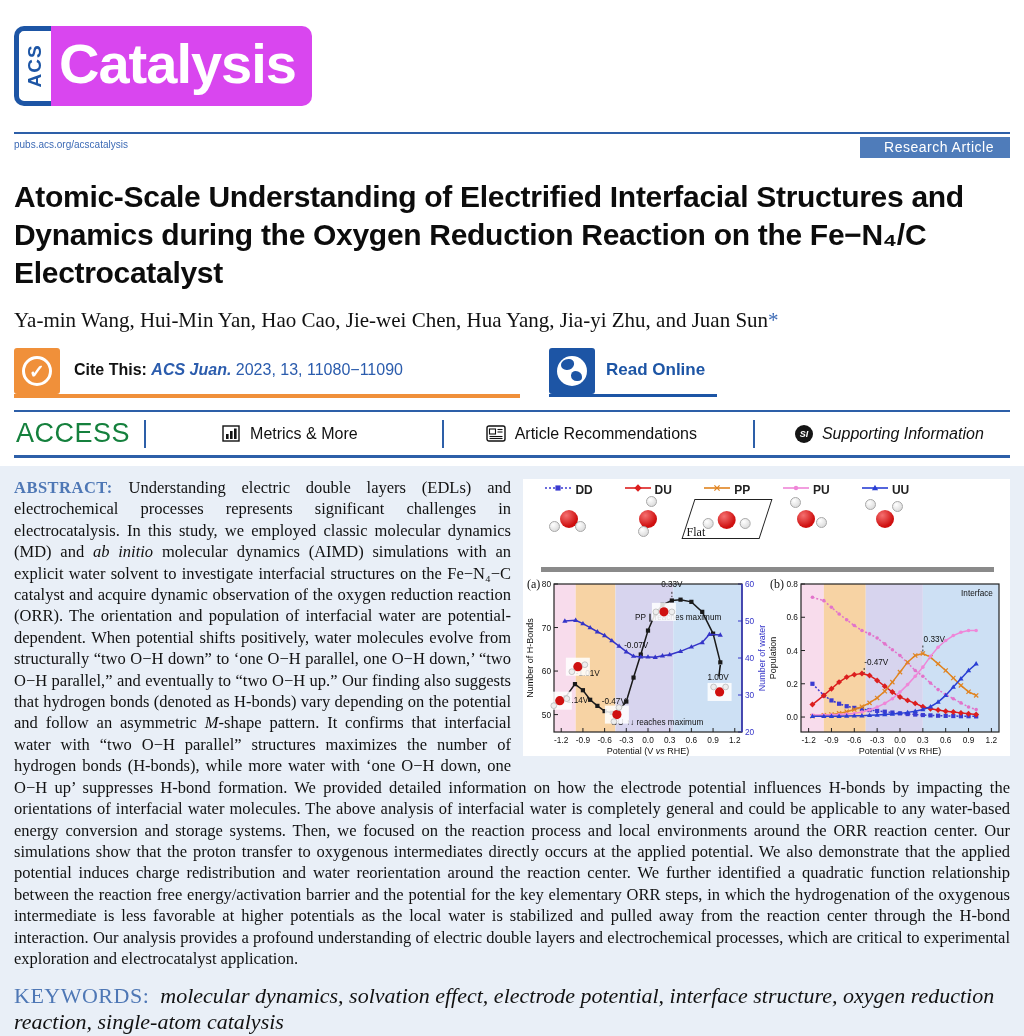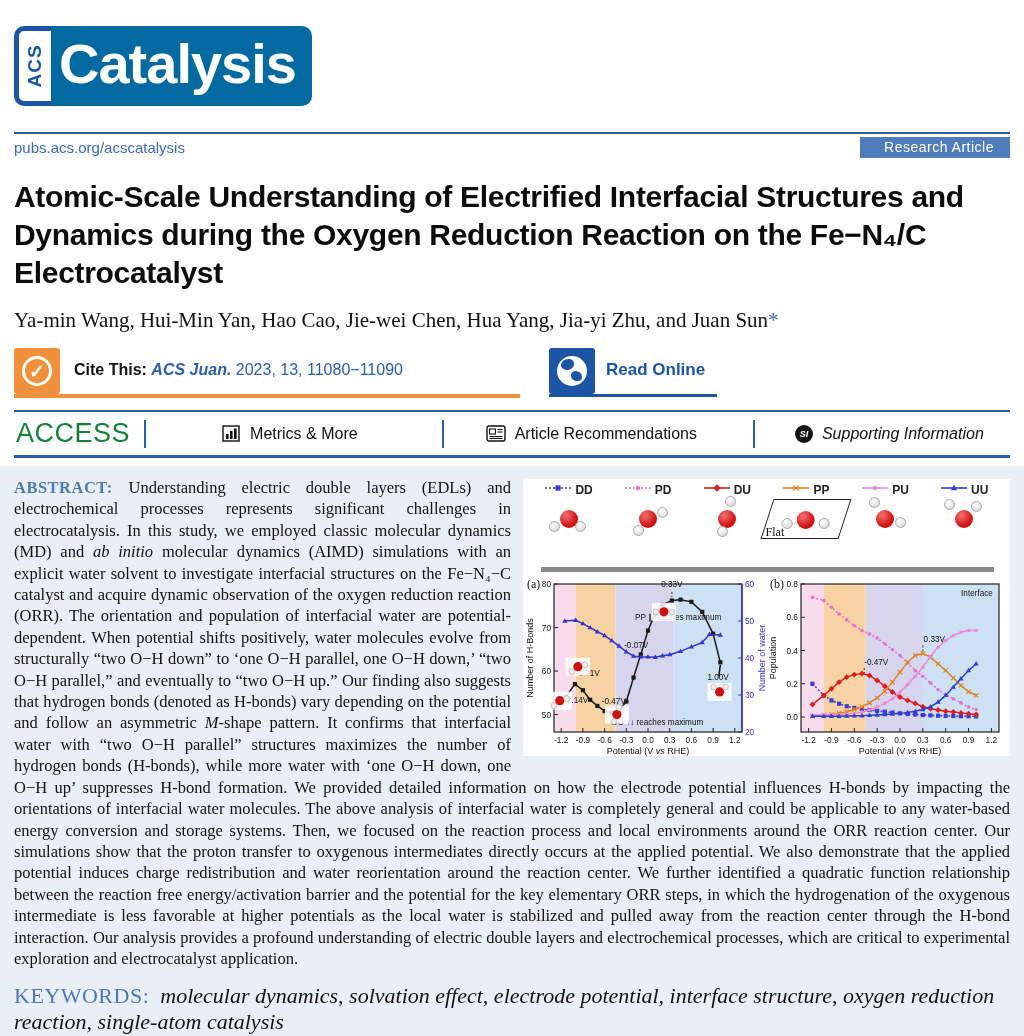--- a/index.html
+++ b/index.html
@@ -8,26 +8,26 @@
 
   
   .header { position:relative; width:1024px; height:466px; background:#fff; }
 
   .logo { position:absolute; top:26px; left:14px; display:flex; height:80px; }
   .logo-acs { width:37px; height:80px; background:#fff; border:5px solid #1d55a5;
               border-right:none; border-radius:10px 0 0 10px;
               display:flex; align-items:center; justify-content:center; }
   .logo-acs span { transform:rotate(-90deg); color:#1d55a5; font-weight:bold;
                    font-size:19px; letter-spacing:1px; }
-  .logo-cat { background:#0369a1; color:#fff; border-radius:0 10px 10px 0;
+  .logo-cat { background:#d946ef; color:#fff; border-radius:0 10px 10px 0;
               display:flex; align-items:center; padding:0 16px 6px 8px;
               font-size:56px; font-weight:bold; letter-spacing:-1px; }
 
   .rule1 { position:absolute; top:132px; left:14px; width:996px; height:2px; background:#2d5fa8; }
-  .site-link { position:absolute; top:139px; left:14px; color:#3c6ab5; font-size:15px; }
+  .site-link { position:absolute; top:139px; left:14px; color:#3c6ab5; font-size:10px; }
   .badge { position:absolute; top:137px; right:14px; width:150px; height:21px;
            background:#4f7cba; color:#fff; font-size:14px; text-align:center;
            line-height:21px; letter-spacing:0.5px;padding-left:8px; }
 
   .title { position:absolute; top:178px; left:14px; width:998px; color:#0c0c0c;
            font-size:30px; font-weight:bold; line-height:38px; letter-spacing:-0.3px; }
 
   .authors { position:absolute; top:308px; left:14px; width:996px;
              font-family:"Liberation Serif", serif; font-size:21px; color:#111; }
   .authors .star { color:#3c6ab5; }
@@ -179,34 +179,20 @@
     <div class="fig-legend-row" id="figLegendRow">
         <div class="leg-col">
           <div class="leg-line">
             <svg width="28" height="10">
               <line x1="1" y1="5" x2="27" y2="5" stroke="#3b3bd1" stroke-width="1.6" stroke-dasharray="2,2"></line>
               <rect x="11.4" y="2.4" width="5.2" height="5.2" fill="#3b3bd1"></rect>
             </svg>
             <span class="leg-label">DD</span>
           </div>
           <div class="mol dd">
-            <div class="o"></div>
-            <div class="h h1"></div>
-            <div class="h h2"></div>
-          </div>
-        </div>
-        <div class="leg-col">
-          <div class="leg-line">
-            <svg width="28" height="10">
-              <line x1="1" y1="5" x2="27" y2="5" stroke="#e273cb" stroke-width="1.6" stroke-dasharray="2,2"></line>
-              <circle cx="14" cy="5" r="2.21" fill="#e273cb"></circle>
-            </svg>
-            <span class="leg-label">PD</span>
-          </div>
-          <div class="mol pd">
             <div class="o"></div>
             <div class="h h1"></div>
             <div class="h h2"></div>
           </div>
         </div>
         <div class="leg-col">
           <div class="leg-line">
             <svg width="28" height="10">
               <line x1="1" y1="5" x2="27" y2="5" stroke="#dc1e1e" stroke-width="1.6"></line>
               <rect x="11.4" y="2.4" width="5.2" height="5.2" fill="#dc1e1e" transform="rotate(45 14 5)"></rect>

